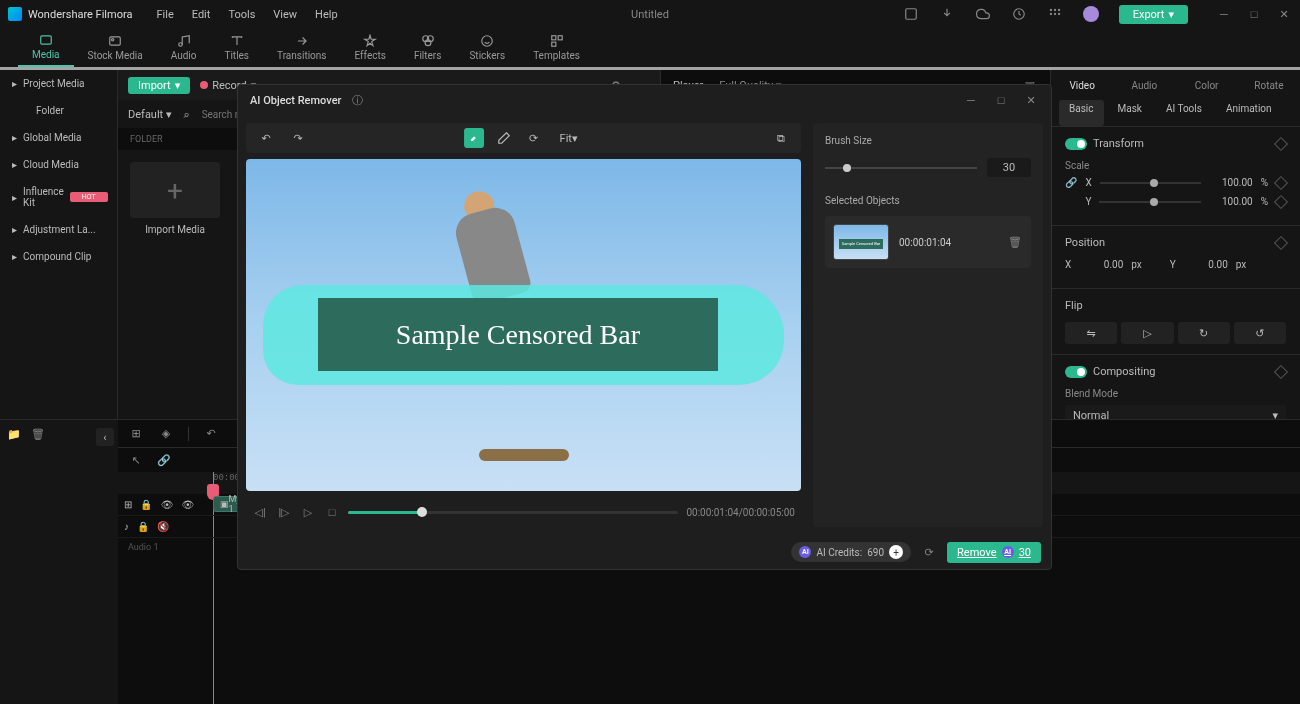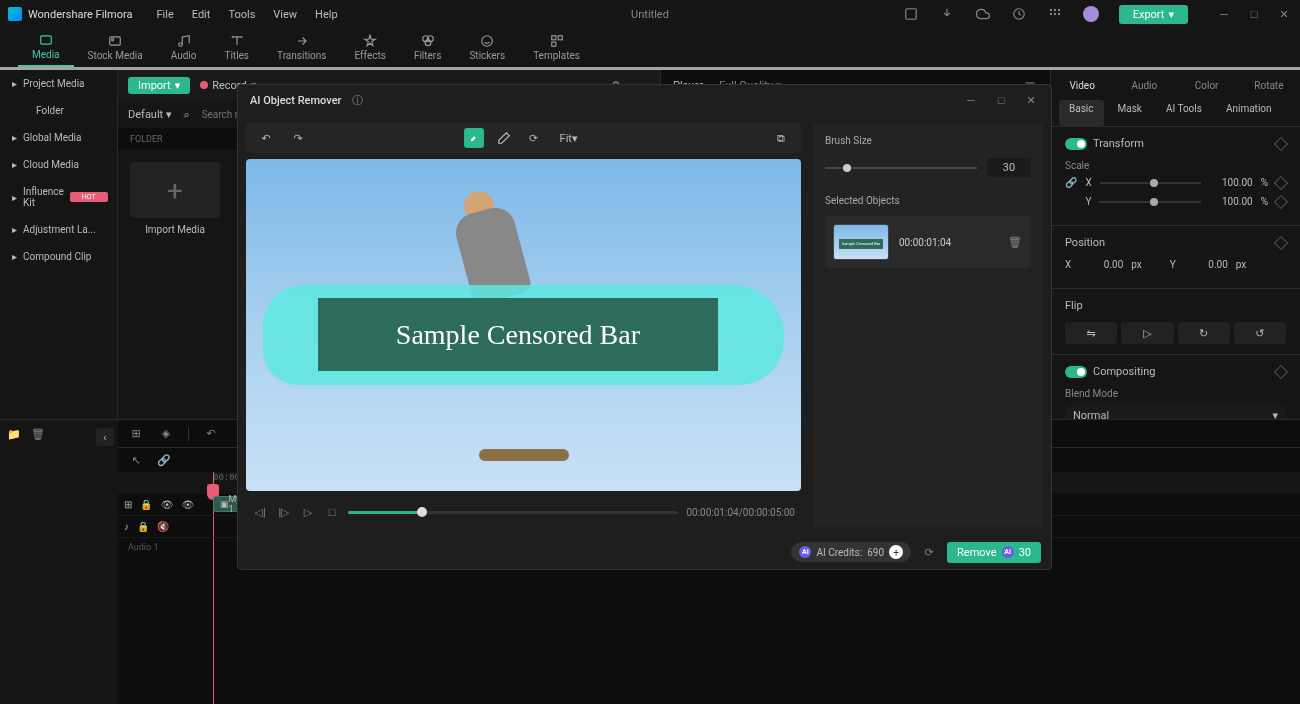--- a/index.html
+++ b/index.html
@@ -102,21 +102,21 @@
 .brush-thumb { position:absolute; width:8px; height:8px; background:#ccc; border-radius:50%; top:-3px; left:12%; }
 .brush-val { width:44px; background:#1a1a1a; padding:3px 6px; text-align:center; border-radius:3px; }
 .sel-label { font-size:10px; color:#aaa; margin-bottom:10px; }
 .sel-item { background:#2a2a2a; border-radius:4px; padding:8px; display:flex; align-items:center; gap:10px; }
 .sel-thumb { width:56px; height:36px; background:linear-gradient(#7db8e8,#c8e0f5); border-radius:3px; position:relative; border:1px solid #444; }
 .sel-thumb-bar { position:absolute; top:40%; left:10%; width:80%; height:30%; background:#2d6b5c; font-size:4px; color:#fff; display:flex; align-items:center; justify-content:center; }
 .sel-time { font-size:10px; color:#ccc; flex:1; }
 .modal-footer { height:34px; display:flex; align-items:center; justify-content:flex-end; padding:0 10px; gap:10px; }
 .credits-badge { background:#333; border-radius:12px; padding:3px 8px; display:flex; align-items:center; gap:5px; font-size:10px; }
 .ai-dot { width:12px; height:12px; background:#6b5ce8; border-radius:50%; display:flex; align-items:center; justify-content:center; font-size:7px; color:#fff; font-weight:bold; }
-.remove-btn { background:#2bb88e; color:#fff; padding:4px 10px; border-radius:3px; display:flex; align-items:center; gap:5px; cursor:pointer; }
+.remove-btn { background:#2bb88e; color:#fff; padding:4px 10px; border-radius:3px; display:flex; align-items:center; gap:5px; cursor:pointer;text-decoration:underline; }
 .bottom-actions { position:absolute; bottom:8px; left:14px; right:14px; display:flex; justify-content:space-between; }
 .reset-btn { background:#222; padding:3px 14px; border-radius:3px; cursor:pointer; }
 .dimmed { opacity:0.35; }
 svg { display:block; }
 </style>
 </head>
 <body>
 
 <div class="titlebar">
   <div class="logo">

